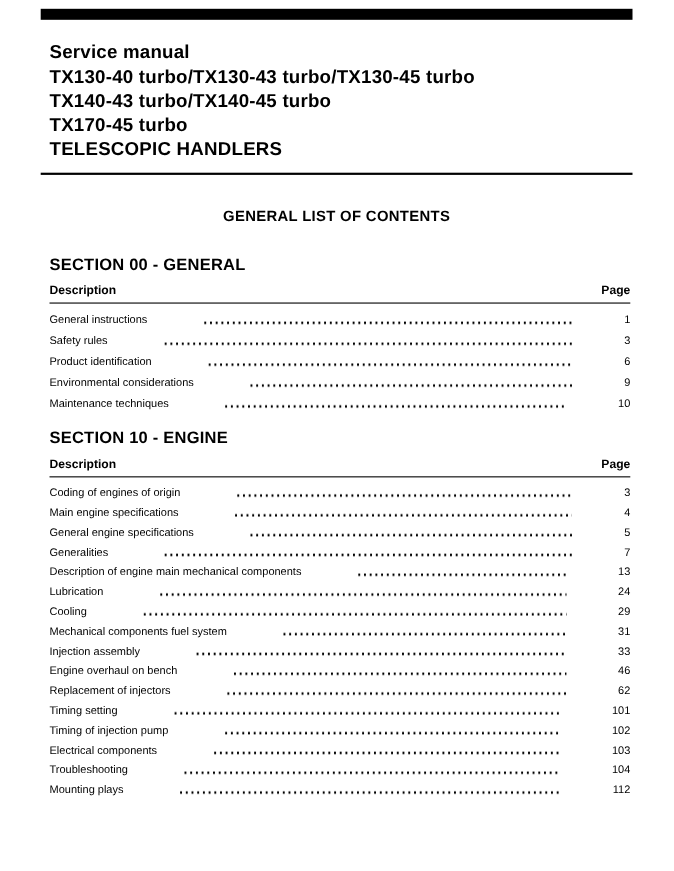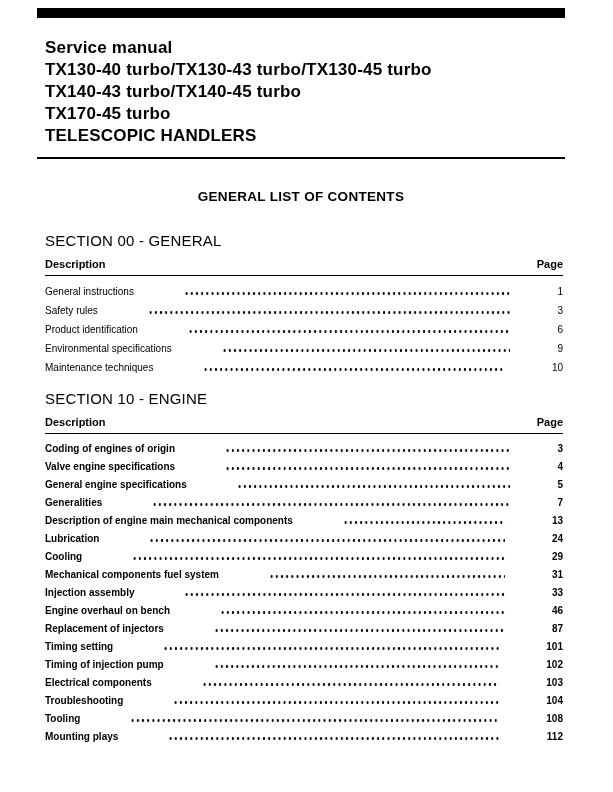--- a/index.html
+++ b/index.html
@@ -3,57 +3,57 @@
 <meta charset="utf-8">
 <style>
   * { margin: 0; padding: 0; box-sizing: border-box; }
   html, body { background: #ffffff; }
   body {
     width: 613px; height: 792px;
     font-family: "Liberation Sans", sans-serif;
     color: #000;
     overflow: hidden;
   }
-  .page { width: 613px; height: 732px; padding: 8px 48px 0 37px; background: #fff; }
+  .page { width: 613px; height: 732px; padding: 8px 38px 0 37px; background: #fff; }
 
   .top-bar { height: 10px; background: #000; width: 100%; }
 
   .title-block { margin: 19px 0 0 8px; }
   .title-block div {
     font-size: 17px; font-weight: bold; line-height: 22px;
     letter-spacing: 0.2px; white-space: nowrap;
   }
 
   .title-rule { margin-top: 10px; border-top: 2px solid #000; }
 
   .contents-title {
     margin-top: 30px; text-align: center;
     font-size: 13.5px; font-weight: bold; letter-spacing: 0.3px;
   }
 
   .toc-section { margin: 0 2px 0 8px; }
   .section-title {
-    margin-top: 28px; font-size: 15px; font-weight: normal; letter-spacing: 0.2px;
+    margin-top: 28px; font-size: 15px; font-weight: bold; letter-spacing: 0.2px;
   }
   .sec-10 .section-title { margin-top: 16px; }
 
   .cols-header {
     margin-top: 9px;
     display: flex; justify-content: space-between; 
     font-size: 11px; font-weight: bold;
     padding-bottom: 5px;
     border-bottom: 1px solid #000;
   }
 
   .rows { margin-top: 3px; }
   .toc-row {
     display: flex; align-items: flex-end;
     font-size: 10px; height: 19px; gap: 44px;
   }
-  .sec-10 .toc-row { height: 18px; font-weight: bold; }
+  .sec-10 .toc-row { height: 18px; }
   .toc-label { white-space: nowrap; padding-bottom: 1px; }
   .leader {
     flex: 1 1 auto;
     height: 3px;
     margin: 0 3px 3px 6px;
     background-image: radial-gradient(circle, #000 1.05px, transparent 1.35px);
     background-size: 5.2px 3px;
     background-position: left center;
     background-repeat: repeat-x;
   }
@@ -94,21 +94,21 @@
         <span class="toc-label">Safety rules</span>
         <span class="leader"></span>
         <span class="pnum">3</span>
       </div>
       <div class="toc-row">
         <span class="toc-label">Product identification</span>
         <span class="leader"></span>
         <span class="pnum">6</span>
       </div>
       <div class="toc-row">
-        <span class="toc-label">Environmental specifications</span>
+        <span class="toc-label">Environmental considerations</span>
         <span class="leader"></span>
         <span class="pnum">9</span>
       </div>
       <div class="toc-row">
         <span class="toc-label">Maintenance techniques</span>
         <span class="leader"></span>
         <span class="pnum">10</span>
       </div>
     </div>
   </div>
@@ -119,21 +119,21 @@
       <span>Description</span>
       <span>Page</span>
     </div>
     <div class="rows">
       <div class="toc-row">
         <span class="toc-label">Coding of engines of origin</span>
         <span class="leader"></span>
         <span class="pnum">3</span>
       </div>
       <div class="toc-row">
-        <span class="toc-label">Valve engine specifications</span>
+        <span class="toc-label">Main engine specifications</span>
         <span class="leader"></span>
         <span class="pnum">4</span>
       </div>
       <div class="toc-row">
         <span class="toc-label">General engine specifications</span>
         <span class="leader"></span>
         <span class="pnum">5</span>
       </div>
       <div class="toc-row">
         <span class="toc-label">Generalities</span>
@@ -166,21 +166,21 @@
         <span class="pnum">33</span>
       </div>
       <div class="toc-row">
         <span class="toc-label">Engine overhaul on bench</span>
         <span class="leader"></span>
         <span class="pnum">46</span>
       </div>
       <div class="toc-row">
         <span class="toc-label">Replacement of injectors</span>
         <span class="leader"></span>
-        <span class="pnum">87</span>
+        <span class="pnum">62</span>
       </div>
       <div class="toc-row">
         <span class="toc-label">Timing setting</span>
         <span class="leader"></span>
         <span class="pnum">101</span>
       </div>
       <div class="toc-row">
         <span class="toc-label">Timing of injection pump</span>
         <span class="leader"></span>
         <span class="pnum">102</span>
@@ -189,25 +189,20 @@
         <span class="toc-label">Electrical components</span>
         <span class="leader"></span>
         <span class="pnum">103</span>
       </div>
       <div class="toc-row">
         <span class="toc-label">Troubleshooting</span>
         <span class="leader"></span>
         <span class="pnum">104</span>
       </div>
       <div class="toc-row">
-        <span class="toc-label">Tooling</span>
-        <span class="leader"></span>
-        <span class="pnum">108</span>
-      </div>
-      <div class="toc-row">
         <span class="toc-label">Mounting plays</span>
         <span class="leader"></span>
         <span class="pnum">112</span>
       </div>
     </div>
   </div>
 
 </div>
 
 </body></html>

